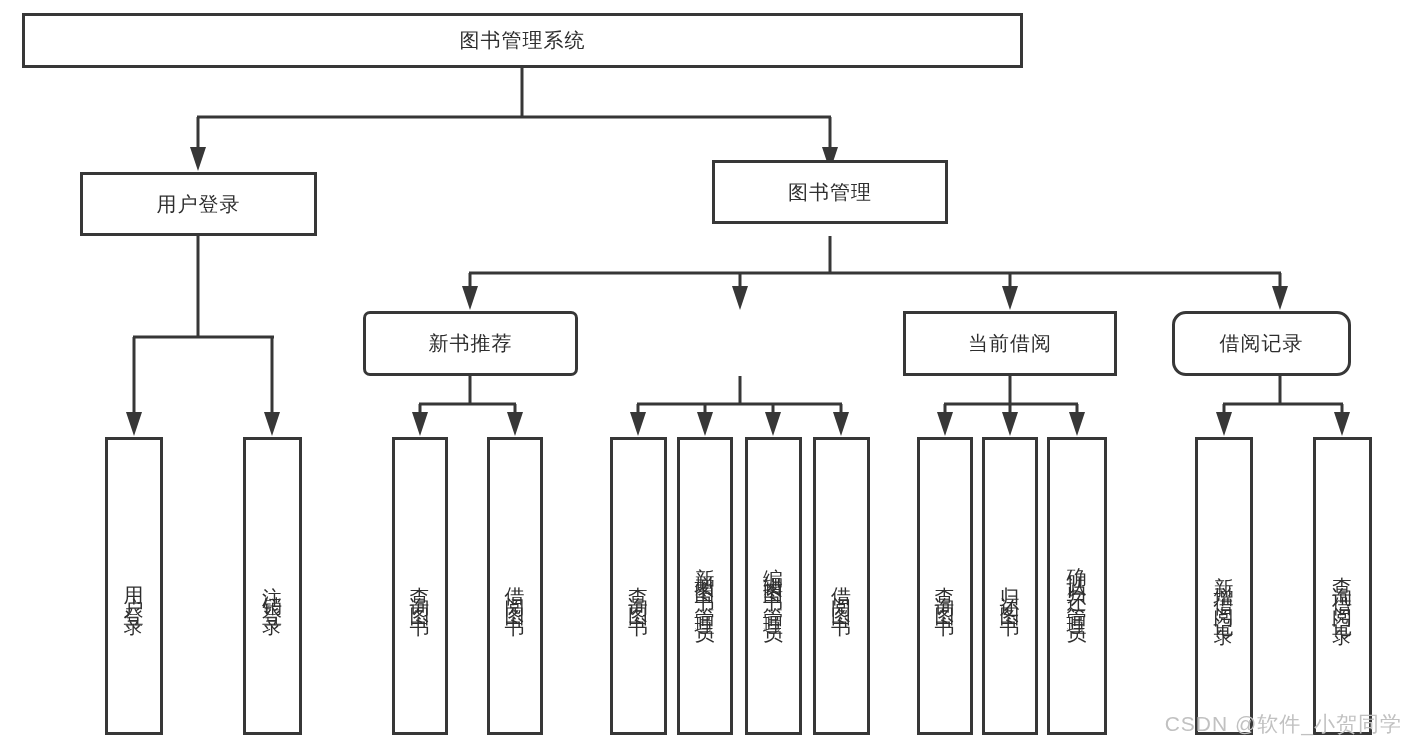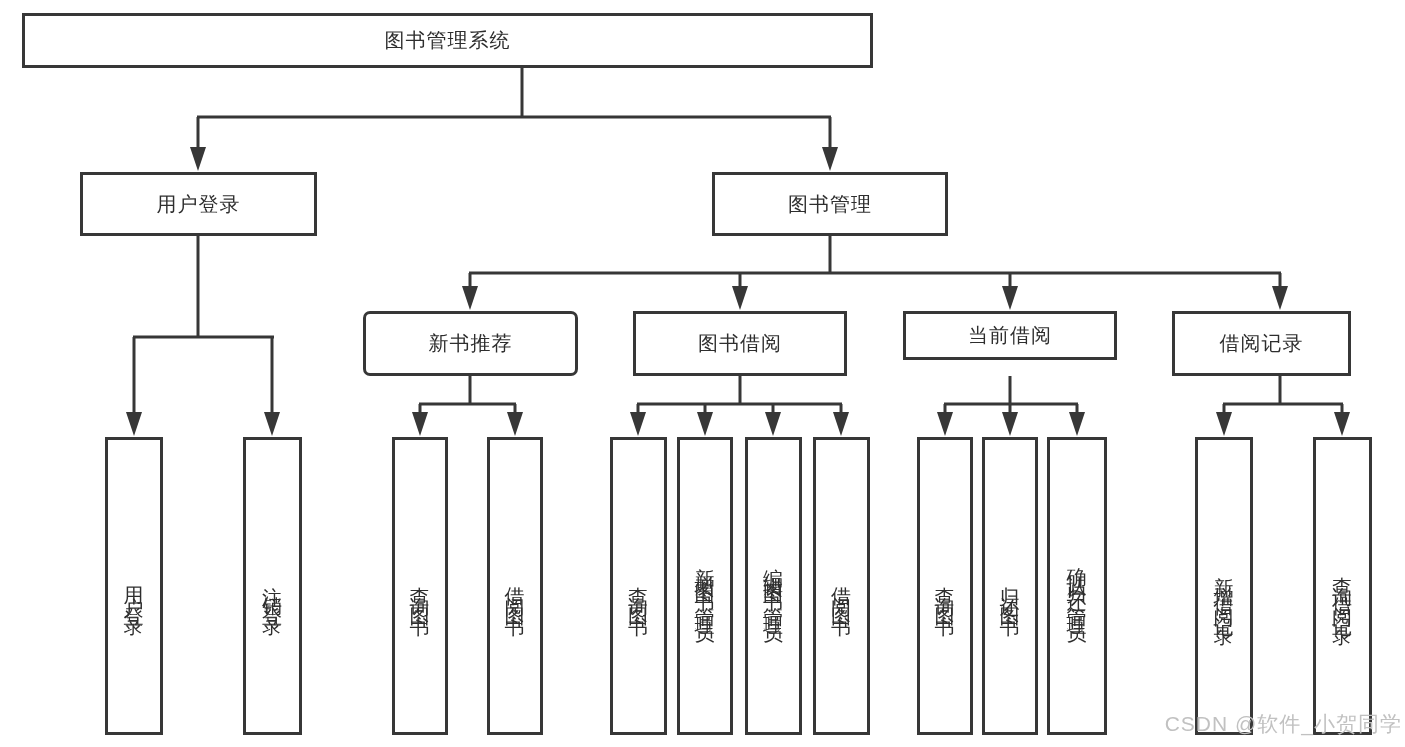--- a/index.html
+++ b/index.html
@@ -24,27 +24,27 @@
   .h { font-size:20px; letter-spacing:1px; }
   .v {
     writing-mode:vertical-rl;
     text-orientation:mixed;
     font-size:20px;
     letter-spacing:10px;
     line-height:1;
     padding-top:10px;
   }
   
-  .n-root        { left:22px;   top:13px;  width:851px; height:55px; }
+  .n-root        { left:22px;   top:13px;  width:1001px; height:55px; }
   .n-user-login  { left:80px;   top:172px; width:237px;  height:64px; }
-  .n-book-mgmt   { left:712px;  top:172px; width:236px;  height:64px; }
+  .n-book-mgmt   { left:712px;  top:160px; width:236px;  height:64px; }
   .n-new-rec     { left:363px;  top:311px; width:215px;  height:65px;border-radius:7px; }
   .n-borrowing   { left:633px;  top:311px; width:214px;  height:65px; }
-  .n-current     { left:903px;  top:311px; width:214px;  height:49px;text-align:right; }
-  .n-records     { left:1172px; top:311px; width:179px;  height:65px; }
+  .n-current     { left:903px;  top:311px; width:214px;  height:65px;text-align:right; }
+  .n-records     { left:1172px; top:311px; width:179px;  height:65px;border-radius:14px; }
   .lf            { top:437px; height:298px; }
   .l-login       { left:105px;  width:58px; }
   .l-logout      { left:243px;  width:59px; }
   .l-rec-query   { left:392px;  width:56px; }
   .l-rec-borrow  { left:487px;  width:56px; }
   .l-bb-query    { left:610px;  width:57px; }
   .l-bb-add      { left:677px;  width:56px; }
   .l-bb-edit     { left:745px;  width:57px; }
   .l-bb-borrow   { left:813px;  width:57px; }
   .l-cb-query    { left:917px;  width:56px; }
@@ -131,21 +131,20 @@
     <line x1="1342" y1="404" x2="1342" y2="415"></line>
       <polygon points="1334,412 1350,412 1342,436"></polygon>
   </svg>
 
   <div class="node h n-root">图书管理系统</div>
 
   <div class="node h n-user-login">用户登录</div>
   <div class="node h n-book-mgmt">图书管理</div>
 
   <div class="node h n-new-rec">新书推荐</div>
-  <div class="node h n-borrowing">图书借阅</div>
   <div class="node h n-current">当前借阅</div>
   <div class="node h n-records">借阅记录</div>
 
   <div class="node v lf l-login">用户登录</div>
   <div class="node v lf l-logout">注销登录</div>
 
   <div class="node v lf l-rec-query">查询图书</div>
   <div class="node v lf l-rec-borrow">借阅图书</div>
 
   <div class="node v lf l-bb-query">查询图书</div>

